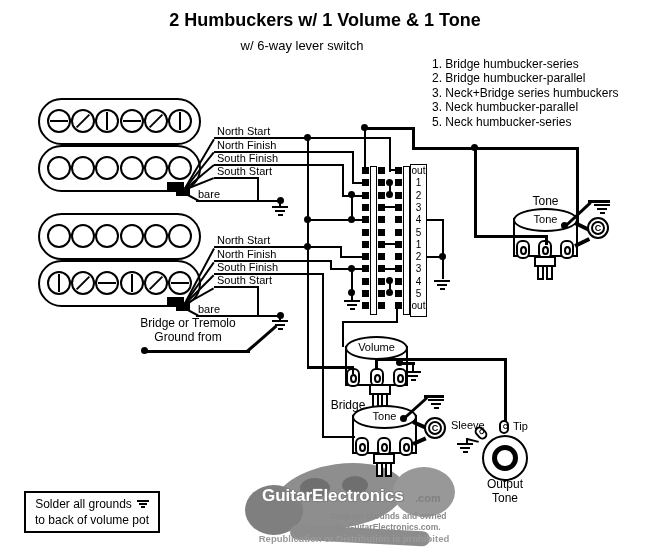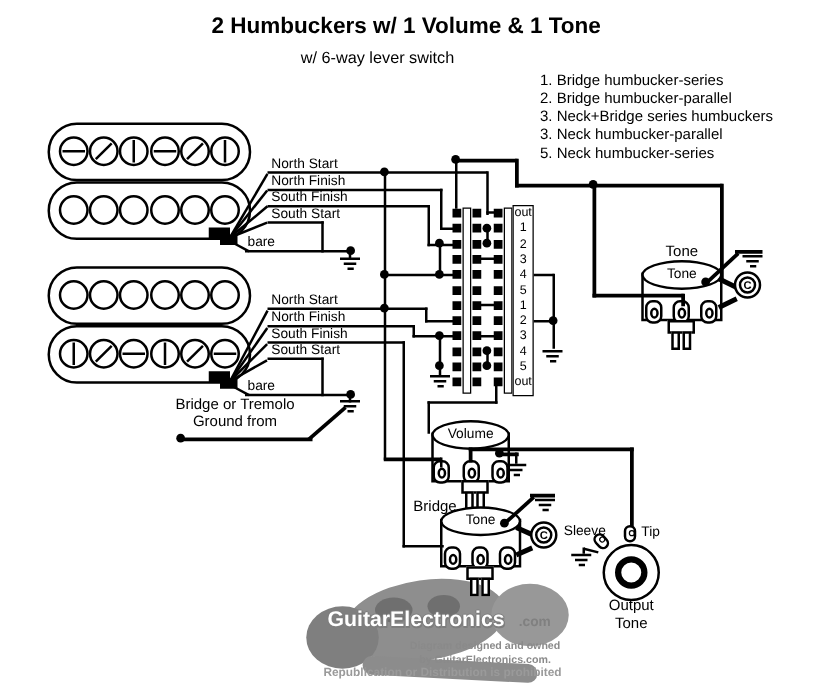--- a/index.html
+++ b/index.html
@@ -64,21 +64,21 @@
 
   <div>
     <div class="wm-blob" style="left:275px;top:464px;width:130px;height:64px;background:#8e8e8e;transform:rotate(-8deg);"></div>
     <div class="wm-blob" style="left:245px;top:485px;width:58px;height:50px;background:#7f7f7f;"></div>
     <div class="wm-blob" style="left:393px;top:467px;width:62px;height:50px;background:#989898;"></div>
     <div class="wm-blob" style="left:300px;top:478px;width:30px;height:20px;background:#6f6f6f;"></div>
     <div class="wm-blob" style="left:342px;top:476px;width:26px;height:18px;background:#6f6f6f;"></div>
     <div class="wm-blob" style="left:290px;top:528px;width:140px;height:15px;background:#8c8c8c;border-radius:8px;transform:rotate(3deg);"></div>
     <div class="wm-brand" style="left:262px;top:486px;">GuitarElectronics</div>
     <div class="wm-txt" style="left:415px;top:492px;font-size:11px;color:#808080;">.com</div>
-    <div class="wm-txt" style="left:318px;top:511px;width:140px;font-size:8.5px;">Diagram designed and owned</div>
+    <div class="wm-txt" style="left:318px;top:511px;width:140px;font-size:8.5px;">Diagram grounds and owned</div>
     <div class="wm-txt" style="left:318px;top:522px;width:140px;font-size:8.5px;">by GuitarElectronics.com.</div>
     <div class="wm-txt" style="left:250px;top:533px;width:208px;font-size:9.5px;color:#9a9a9a;">Republication or Distribution is prohibited</div>
   </div>
 
   <div class="title">2 Humbuckers w/ 1 Volume &amp; 1 Tone</div>
   <div class="subtitle">w/ 6-way lever switch</div>
 
   <div class="poslist">
     <div>1. Bridge humbucker-series</div>
     <div>2. Bridge humbucker-parallel</div>
@@ -455,14 +455,18 @@
     <i class="tab" style="left:499px;top:420px;"></i>
     <i class="tab" style="left:476px;top:426px;transform:rotate(-42deg);"></i>
     <div class="lbl" style="left:451px;top:419px;">Sleeve</div>
     <div class="lbl" style="left:513px;top:420px;">Tip</div>
     <div class="caption" style="left:478px;top:477px;width:54px;">
       <div>Output</div>
       <div>Tone</div>
     </div>
   </div>
 
+  <div class="notebox">
+    <div><span>Solder all grounds</span><span class="gndmini"><i></i><i></i><i></i></span></div>
+    <div>to back of volume pot</div>
+  </div>
 
 </div>
 
 </body></html>

